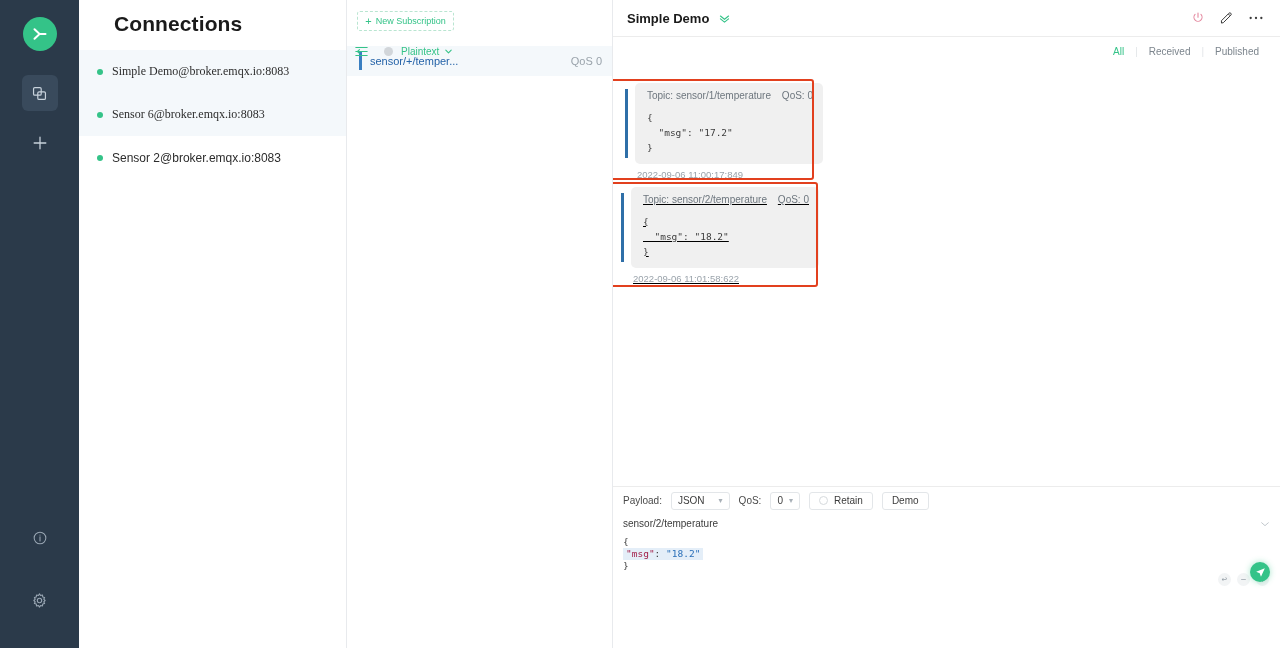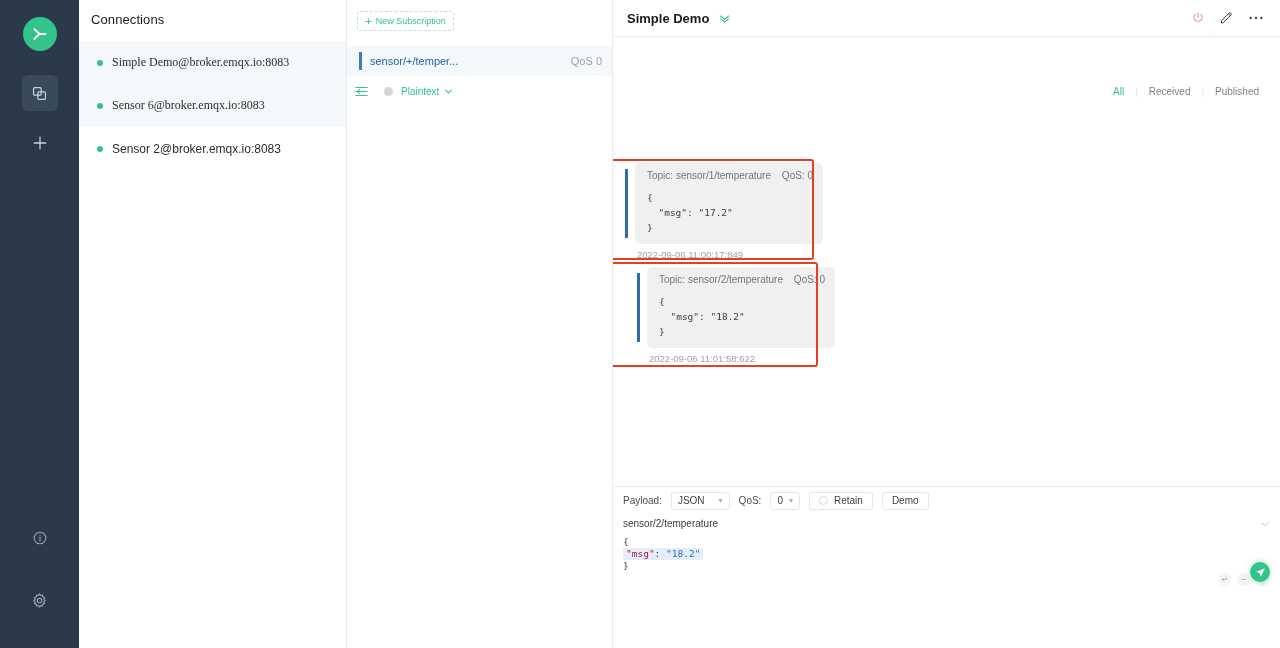--- a/index.html
+++ b/index.html
@@ -38,22 +38,22 @@
     display: flex; flex-direction: column; align-items: center; gap: 26px; }
   .rail-bottom .rail-btn { margin-top: 0; }
 
   
   .conn-panel {
     width: 268px; flex: 0 0 268px; height: 648px;
     background: #ffffff; border-right: 1px solid #e8eaed;
     position: relative;
   }
   .conn-title {
-    font-size: 13px; font-weight: normal; color: #1a1a1a;
-    padding: 12px 0 0 12px; letter-spacing: .1px;
+    font-size: 21px; font-weight: bold; color: #1a1a1a;
+    padding: 12px 0 0 12px; letter-spacing: .1px; margin-left: 23px;
   }
   .conn-list { margin-top: 14px; }
   .conn-item {
     height: 43px; display: flex; align-items: center;
     padding-left: 18px; font-size: 12px; color: #2c2c2c;
   }
   .conn-item.selected { background: #f4f8fb; font-family: Liberation Serif, serif; }
   .dot { width: 6px; height: 6px; border-radius: 50%; background: #34c388;
          margin-right: 9px; flex: 0 0 6px; }
 
@@ -77,21 +77,21 @@
     display: flex; align-items: center; padding: 0 10px 0 0;
     position: relative;
   }
   .sub-bar { width: 3px; height: 18px; background: #3a7fc1; margin: 0 8px 0 12px; }
   .sub-topic { color: #2563a8; font-size: 11px; flex: 1; }
   .sub-qos { color: #9aa3ab; font-size: 11px; }
 
   
   .main {
     flex: 1; height: 588px; position: relative;
-    display: flex; flex-direction: column; background: #ffffff; gap: 40px;
+    display: flex; flex-direction: column; background: #ffffff;
   }
   .main-head {
     height: 37px; border-bottom: 1px solid #ececec;
     display: flex; align-items: center; padding: 0 10px 0 14px;
   }
   .main-title { font-size: 13px; font-weight: bold; color: #1a1a1a; }
   .chev-dbl { color: #34c388; font-size: 13px; margin-left: 9px; line-height: 1; }
   .head-icons { margin-left: auto; display: flex; align-items: center; gap: 14px;
                 padding-right: 6px; }
 
@@ -329,21 +329,21 @@
             <span class="topic">Topic: sensor/1/temperature</span>
             <span>QoS: 0</span>
           </div>
           <div class="bubble-body">{
   "msg": "17.2"
 }</div>
         </div>
         <div class="stamp">2022-09-06 11:00:17:849</div>
       </div>
 
-      <div class="msg-wrap m2" style="left:24px; top:122px;">
+      <div class="msg-wrap m2" style="left:8px; top:122px;text-decoration:underline;">
         <div class="bubble">
           <div class="bubble-head">
             <span class="topic">Topic: sensor/2/temperature</span>
             <span>QoS: 0</span>
           </div>
           <div class="bubble-body">{
   "msg": "18.2"
 }</div>
         </div>
         <div class="stamp">2022-09-06 11:01:58:622</div>

